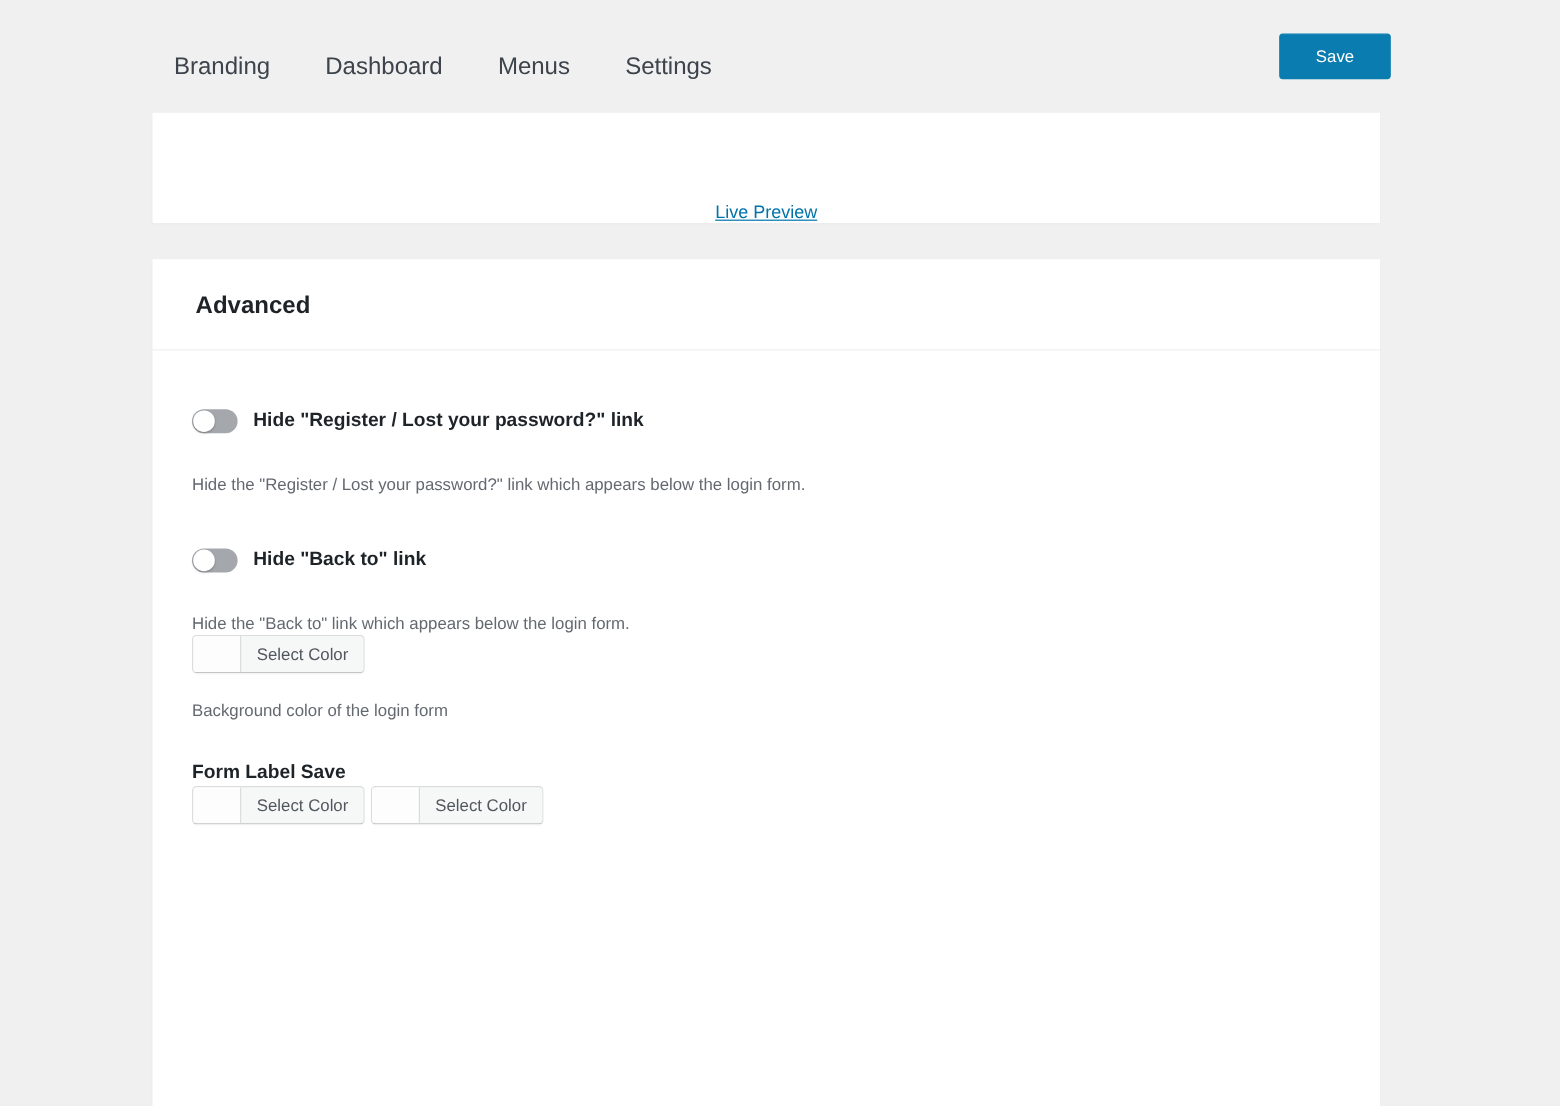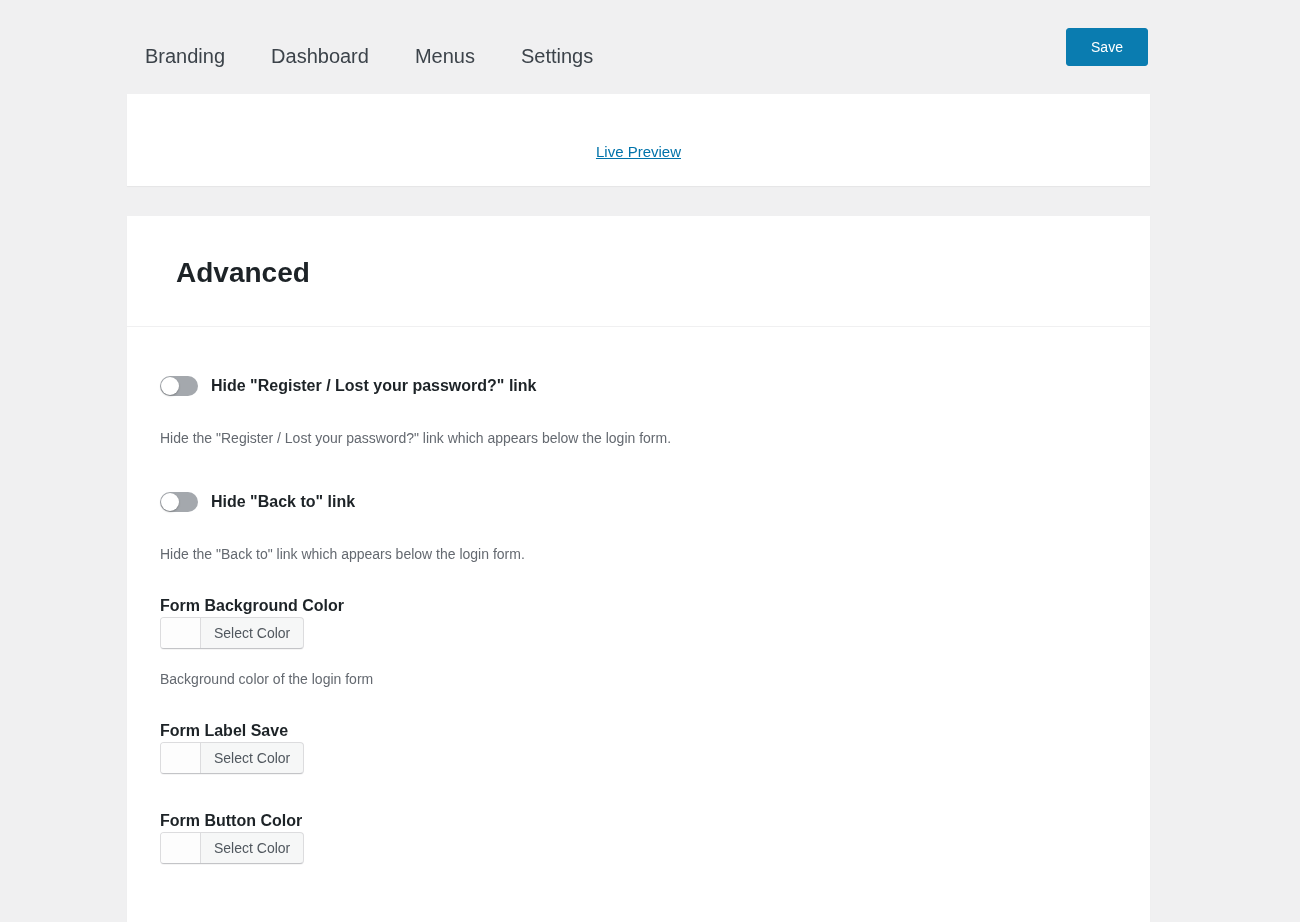--- a/index.html
+++ b/index.html
@@ -32,50 +32,50 @@
     color: #3c434a;
   }
   .active-underline {
     position: absolute; left: 5px; right: 5px; bottom: 6px; height: 4px;
     background: #a9c6e1;
   }
 
   
   .save-btn {
     position: absolute; top: 28px; left: 1066px;
-    width: 82px; height: 38px;
+    width: 93px; height: 38px;
     background: #0a7cb0; color: #ffffff;
     border: 1px solid #0a7cb0; border-radius: 3px;
     font-size: 14px; font-family: "Liberation Sans", sans-serif;
     cursor: pointer;
   }
 
   
   .card {
     position: absolute; left: 127px; width: 1023px;
     background: #ffffff;
     box-shadow: 0 1px 1px rgba(0,0,0,0.04);
   }
   .preview-card {
     top: 94px; height: 92px;
-    display: flex; justify-content: center; align-items: center;
+    display: flex; justify-content: center; align-items: flex-end;
     padding-top: 22px;
   }
   .live-preview {
     color: #0073aa; font-size: 15px; text-decoration: underline; cursor: pointer;
   }
   .main-card {
     top: 216px; height: 740px;
   }
   .card-header {
     padding: 25px 33px 21px;
     border-bottom: 1px solid #f0f0f1;
   }
   .card-header h2 {
-    margin: 16px; font-size: 28px; font-weight: 600; color: #1d2327;
+    margin: 3px; font-size: 20px; font-weight: 600; color: #1d2327;
   }
   .card-body { padding: 0 33px; }
 
   
   .toggle-row {
     display: flex; align-items: center; gap: 13px;
   }
   .toggle-row.first { margin-top: 49px; }
   .toggle-row.second { margin-top: 46px; }
   .toggle {
@@ -157,36 +157,34 @@
       
       <div class="toggle-row second">
         <div class="toggle">
           <div class="knob"></div>
         </div>
         <div class="toggle-label">Hide "Back to" link</div>
       </div>
       <p class="desc">Hide the "Back to" link which appears below the login form.</p>
 
       
-      <div class="field-label">Form Background Color</div>
       <div class="color-picker">
         <div class="color-swatch"></div>
         <div class="picker-label">Select Color</div>
       </div>
       <p class="desc" style="margin-top:19px">Background color of the login form</p>
 
       
       <div class="field-label">Form Label Save</div>
       <div class="color-picker">
         <div class="color-swatch"></div>
         <div class="picker-label">Select Color</div>
       </div>
 
       
-      <div class="field-label">Form Button Color</div>
       <div class="color-picker">
         <div class="color-swatch"></div>
         <div class="picker-label">Select Color</div>
       </div>
 
     </div>
   </section>
 
 </div>
 

